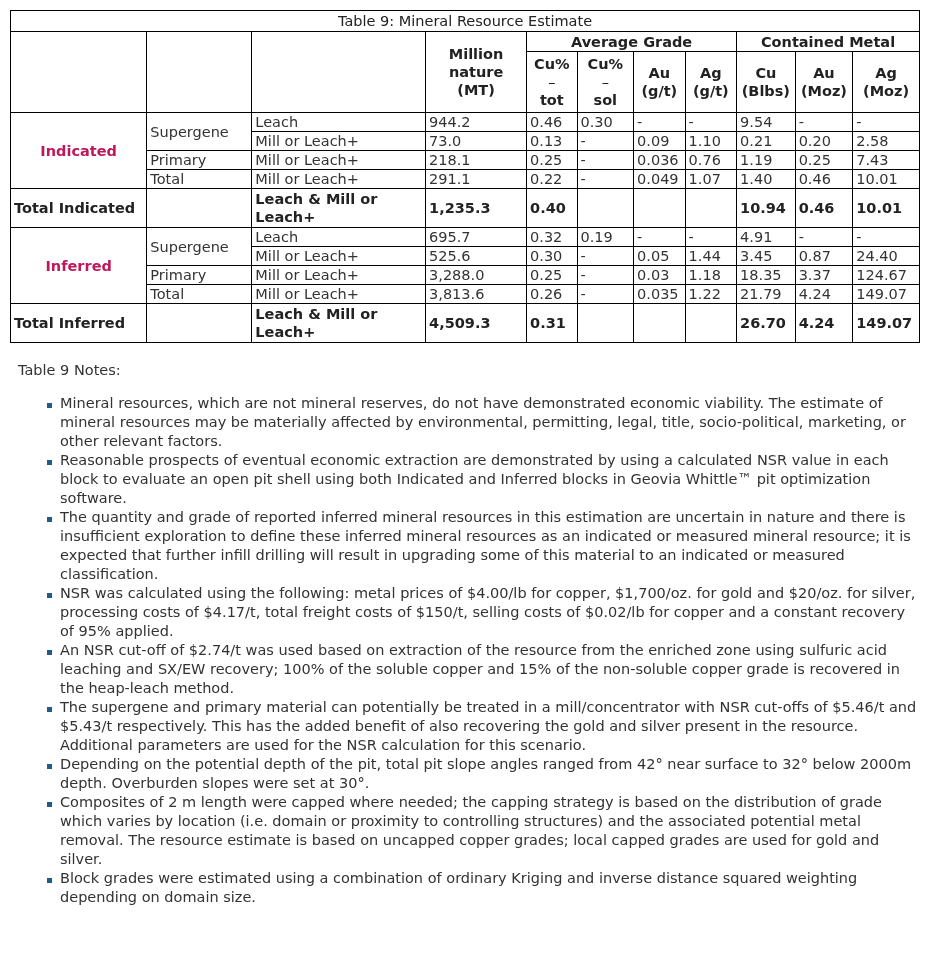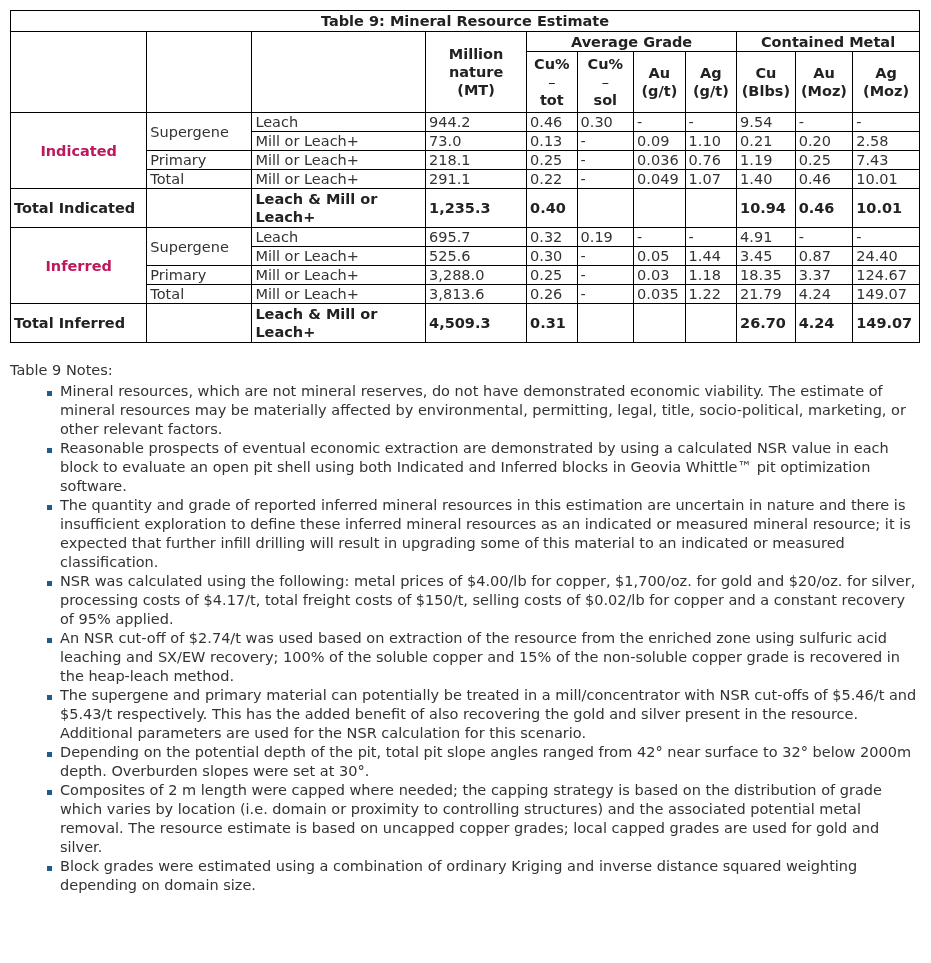--- a/index.html
+++ b/index.html
@@ -18,33 +18,33 @@
     color: #333;
   }
   table.res td, table.res th {
     border: 1px solid #000;
     padding: 0 3px;
     line-height: 18px;
     white-space: nowrap;
     overflow: hidden;
   }
   table.res th { font-weight: bold; text-align: center; color: #222; }
-  .title-cell { text-align: center; font-weight: bold; height: 20px; color:#222; }
+  .title-cell { text-align: center; font-weight: normal; height: 20px; color:#222; }
   .lbl { text-align: left; }
   .num { text-align: left; }
   .ctr { text-align: left; }
   .bold { font-weight: bold; color:#222; }
   .class-cell { text-align: center; font-weight: bold; color:#be185d; }
   .total-row td { height: 38px; }
   .total-row .lbl { white-space: normal; line-height: 18px; }
   .hdr-tall { height: 80px; }
   .subhdr th { vertical-align: middle; }
-  .notes-title { margin: 17px 0 0 0; font-size: 14.5px; color: #333; line-height: 20px; }
+  .notes-title { margin: 17px 0 0 8px; font-size: 14.5px; color: #333; line-height: 20px; }
   ul.notes {
-    list-style: none; margin: 2px 0 0 0; padding: 0 0 0 49px;
+    list-style: none; margin: 14px 0 0 0; padding: 0 0 0 49px;
     font-size: 14.5px; line-height: 19px; color: #333;
   }
   ul.notes li { position: relative; padding-left: 1px; }
   ul.notes li .bullet {
     position: absolute; left: -12px; top: 9px;
     width: 5px; height: 5px; background: #1f5c8a;
   }
   ul.notes li .txt { display: block; width: 860px; }
 </style>
 </head>

